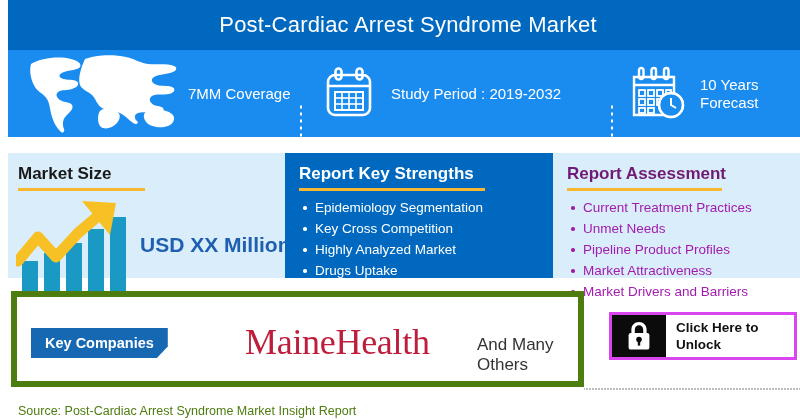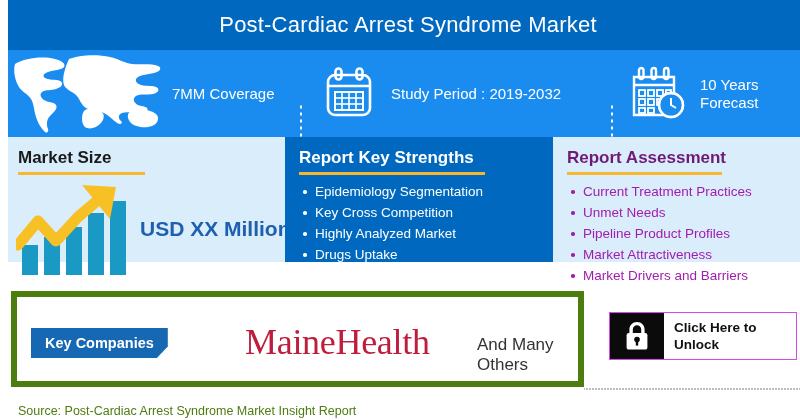--- a/index.html
+++ b/index.html
@@ -22,38 +22,38 @@
     white-space:nowrap;
   }
 
   
   .stats-band{
     position:absolute;left:0;top:50px;width:800px;height:87px;
     background:#1a8cf0;
   }
   .stat{position:absolute;top:0;height:87px;display:flex;align-items:center;}
   .stat .stat-label{color:#ffffff;font-size:15px;line-height:1.18;}
-  .stat-1{left:0;width:293px;}
+  .stat-1{left:0;width:293px;padding-left:16px;}
   .stat-2{left:295px;width:309px;}
   .stat-3{left:606px;width:194px;}
   .stat-1 .ico{margin-left:4px;margin-right:10px;}
   .stat-2 .ico{margin-left:22px;margin-right:18px;}
   .stat-3 .ico{margin-left:16px;margin-right:12px;}
 
   .vdiv{
     position:absolute;top:54px;width:2px;height:80px;
     background-image:linear-gradient(#ffffff 50%, rgba(255,255,255,0) 0%);
     background-position:left;background-size:2px 7px;background-repeat:repeat-y;
   }
   .vdiv-1{left:292px;}
   .vdiv-2{left:603px;}
 
   
   .panels{position:absolute;left:0;top:137px;width:800px;height:148px;}
-  .panel{position:absolute;top:0;height:125px;box-sizing:border-box;}
+  .panel{position:absolute;top:16px;height:125px;box-sizing:border-box;}
   .panel-market{left:0;width:277px;background:#d9edfb;}
   .panel-strengths{left:277px;width:268px;background:#0069bf;}
   .panel-assessment{left:545px;width:255px;background:#d9edfb;}
 
   .panel h2{
     margin:0;font-size:17px;font-weight:bold;line-height:1;
   }
   .panel-market h2{color:#1a1a1a;padding:12px 0 0 10px;}
   .panel-strengths h2{color:#ffffff;padding:12px 4px 0 14px;}
   .panel-assessment h2{color:#701a75;padding:12px 0 0 14px;}
@@ -101,21 +101,21 @@
     font-size:36px;line-height:46px;letter-spacing:-0.3px;
   }
   .many-others{
     position:absolute;left:460px;top:38px;
     color:#333333;font-size:17px;
   }
 
   
   .unlock-btn{
     position:absolute;left:601px;top:312px;width:188px;height:48px;
-    border:1px solid #d946ef;background:#ffffff;box-sizing:border-box;
+    border:3px solid #d946ef;background:#ffffff;box-sizing:border-box;
     display:flex;align-items:stretch;cursor:pointer;
   }
   .unlock-btn .lockbox{
     width:54px;background:#0b0b0b;display:flex;align-items:center;justify-content:center;
     flex:0 0 auto;
   }
   .unlock-btn .unlock-label{
     flex:1;display:flex;align-items:center;padding-left:10px;
     color:#111;font-size:13.5px;font-weight:bold;line-height:17px;
   }

